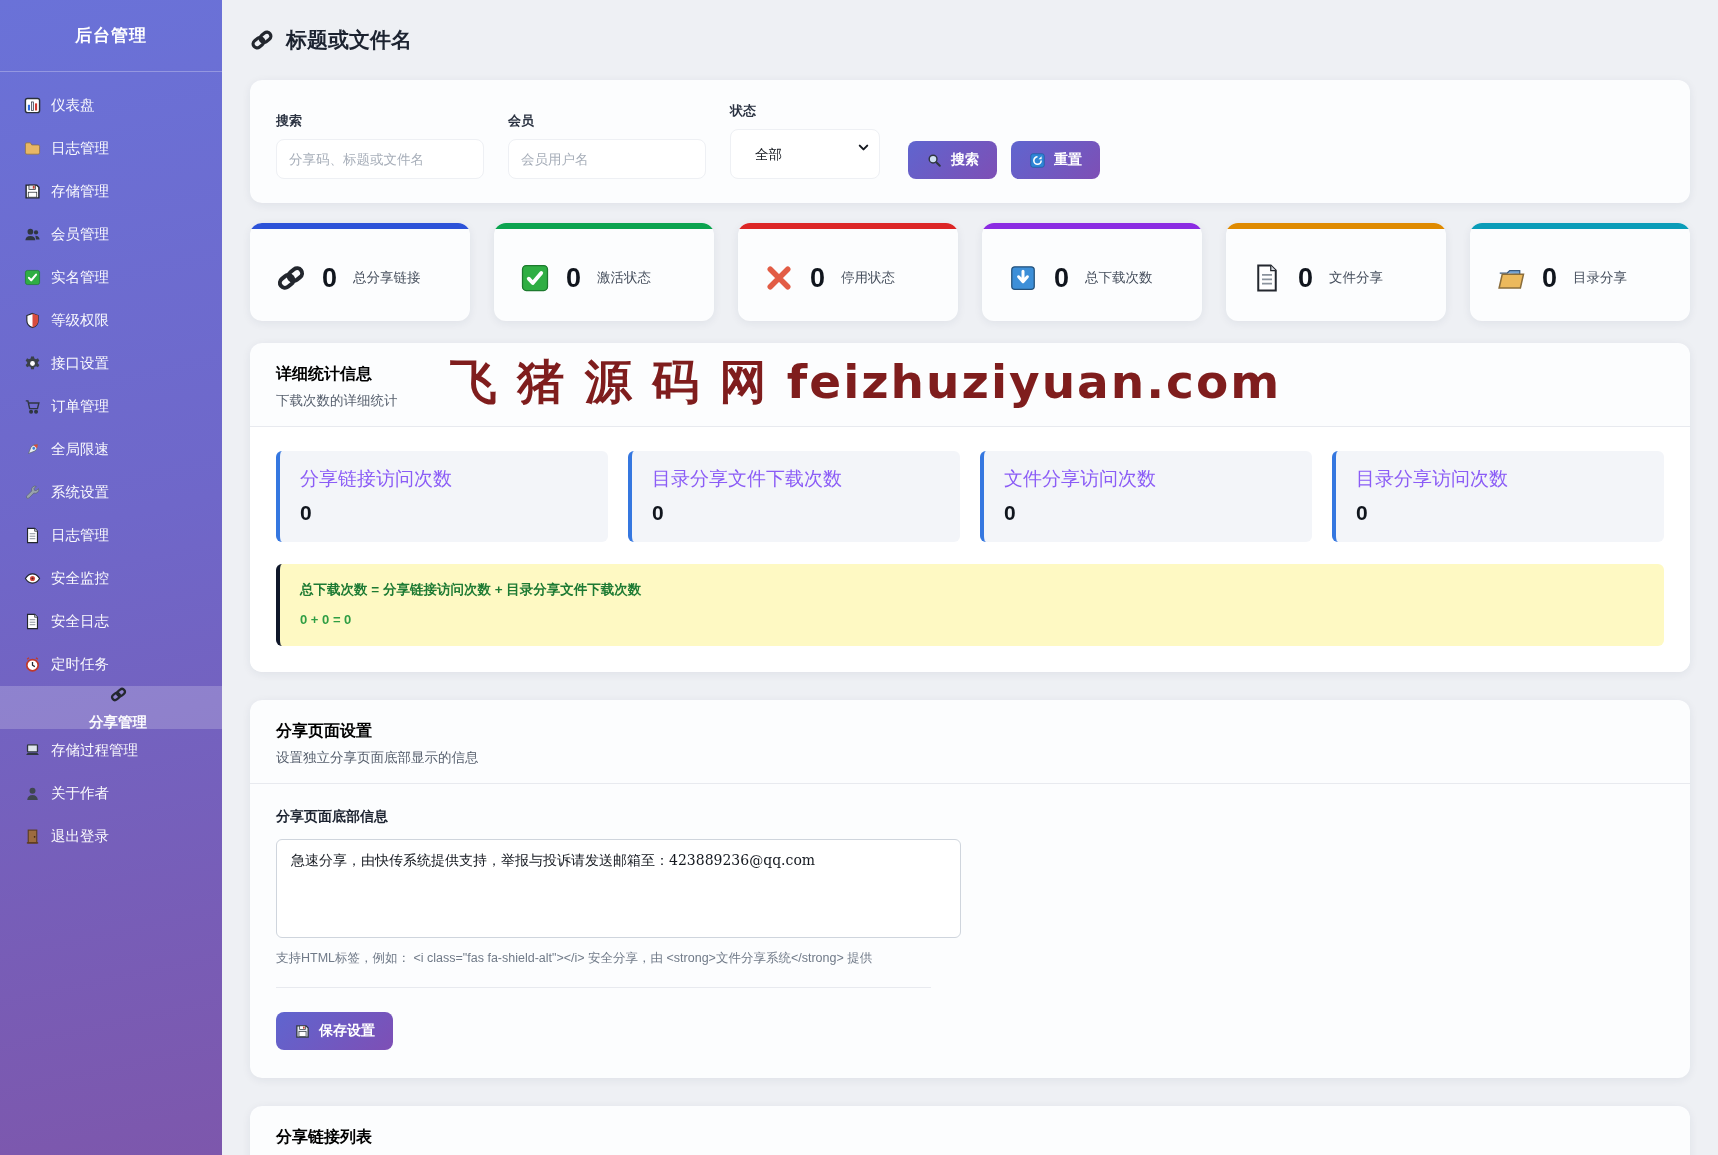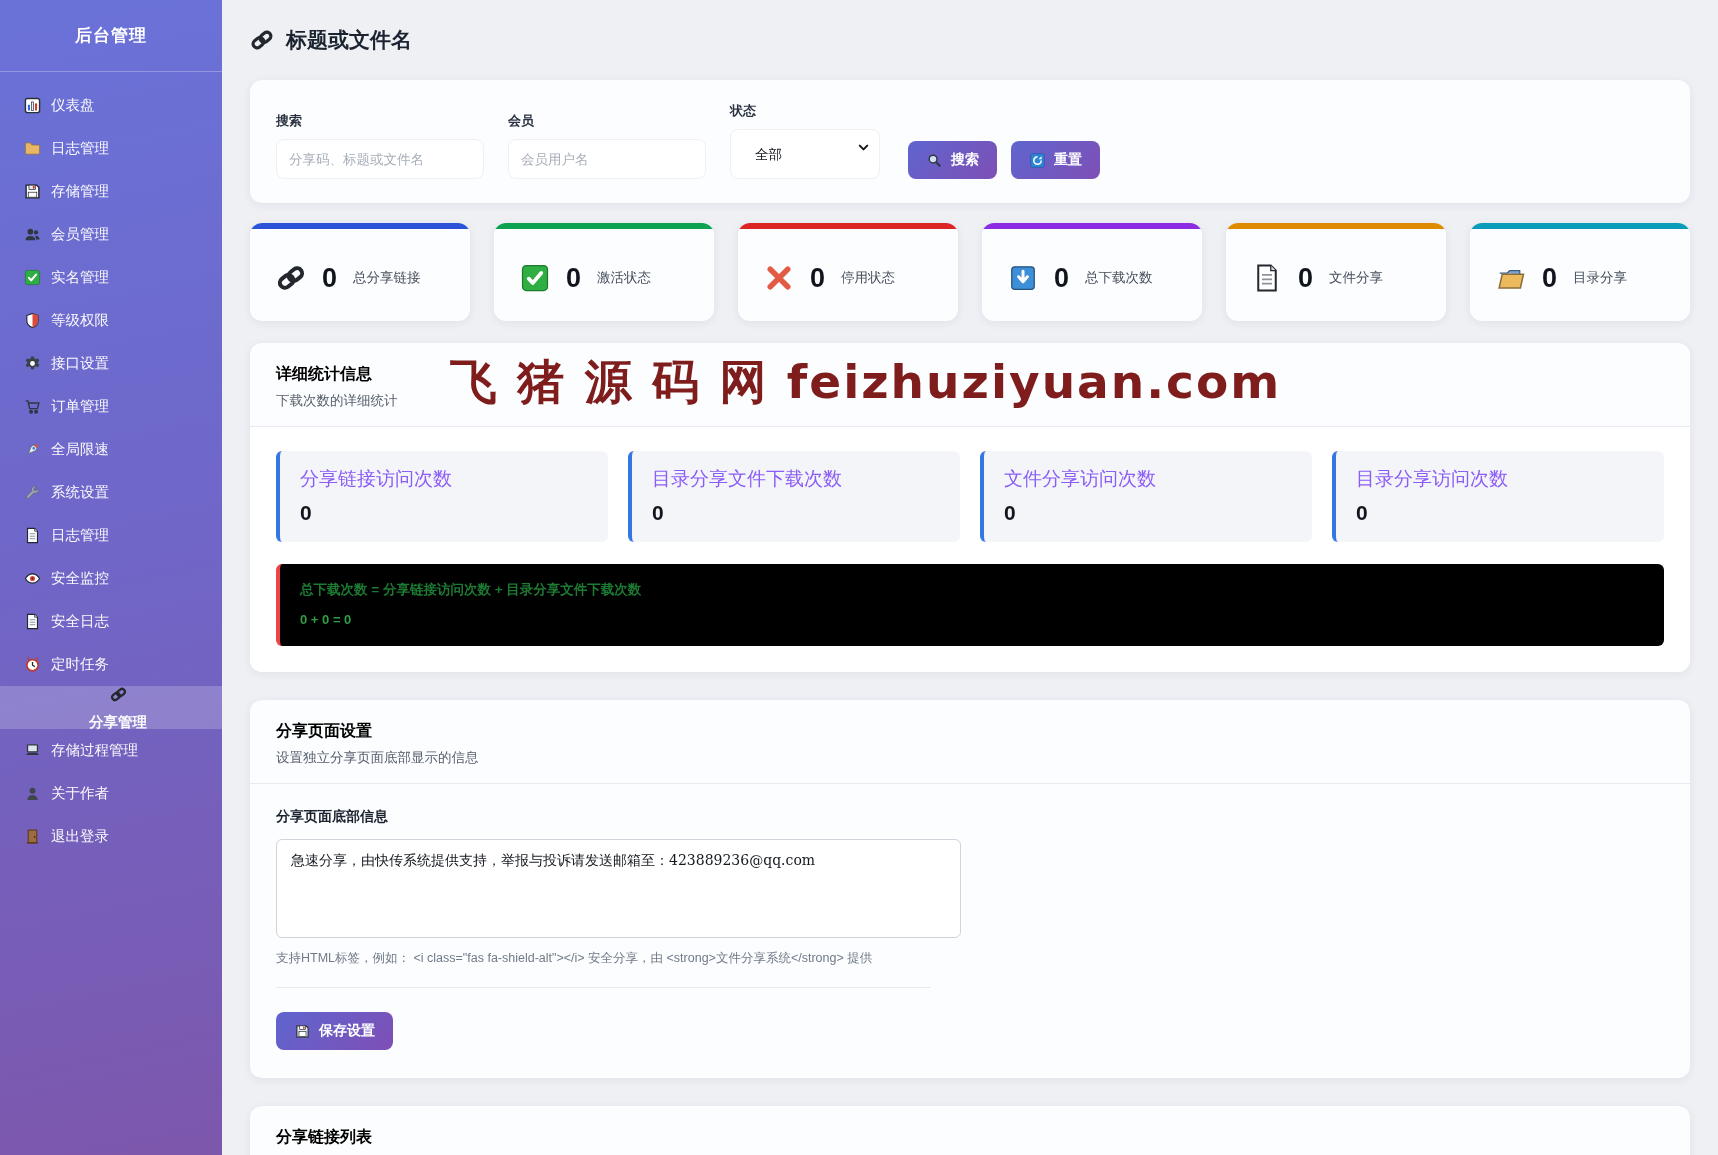--- a/index.html
+++ b/index.html
@@ -83,21 +83,21 @@
   .divider{height:1px;background:#e8eaef;}
   .detail-body{padding:24px 26px 26px;background:#fff;border-radius:0 0 12px 12px;}
   .mini-grid{display:grid;grid-template-columns:repeat(4,1fr);gap:20px;}
   .mini-box{
     background:#f3f5f9;border-left:4px solid #3577e0;border-radius:6px;
     padding:15px 20px 17px;
   }
   .mini-label{font-size:19px;color:#8b5cf6;}
   .mini-value{font-size:21px;font-weight:bold;color:#10151d;margin-top:9px;}
   .formula-box{
-    margin-top:22px;background:#000000;border-left:4px solid #ef4444;border-radius:6px;
+    margin-top:22px;background:#fef9c3;border-left:4px solid #0f172a;border-radius:6px;
     padding:17px 20px 19px;
   }
   .formula-title{font-size:13.5px;font-weight:bold;color:#1d7a33;}
   .formula-value{font-size:13px;font-weight:bold;color:#2f9e44;margin-top:13px;}
   .watermark{
     position:absolute;left:200px;top:8px;z-index:5;pointer-events:none;
     font-family:"DejaVu Sans",sans-serif;font-weight:800;font-size:47px;color:#7f1d1d;
     letter-spacing:2px;white-space:nowrap;
   }
   

